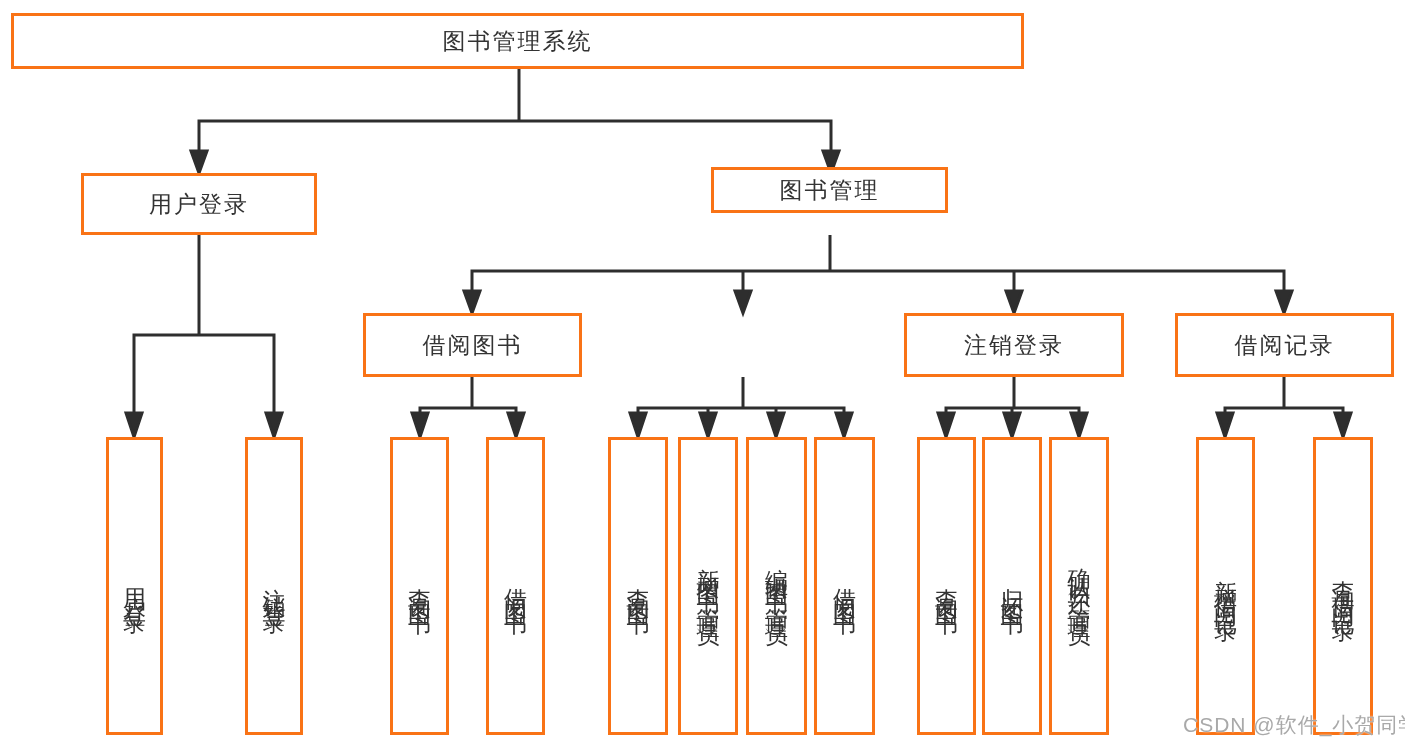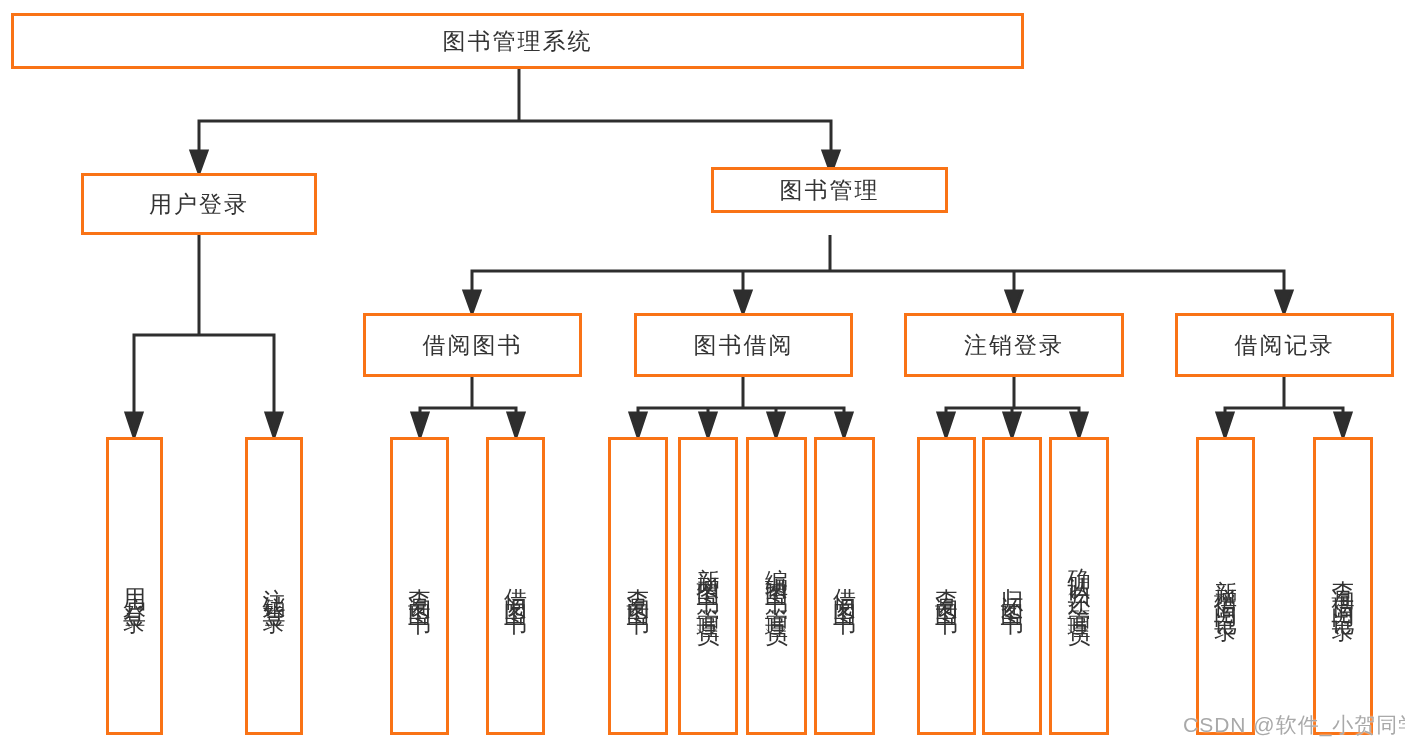--- a/index.html
+++ b/index.html
@@ -106,23 +106,20 @@
   <div class="node h" style="left:81px;top:173px;width:236px;height:62px">
     <span>用户登录</span>
   </div>
   <div class="node h" style="left:711px;top:167px;width:237px;height:46px">
     <span>图书管理</span>
   </div>
 
   <div class="node h" style="left:363px;top:313px;width:219px;height:64px">
     <span>借阅图书</span>
   </div>
-  <div class="node h" style="left:634px;top:313px;width:219px;height:64px">
-    <span>图书借阅</span>
-  </div>
   <div class="node h" style="left:904px;top:313px;width:220px;height:64px">
     <span>注销登录</span>
   </div>
   <div class="node h" style="left:1175px;top:313px;width:219px;height:64px">
     <span>借阅记录</span>
   </div>
 
   <div class="node v" style="left:106px;top:437px;width:57px;height:298px">
     <span>用户登录</span>
   </div>

